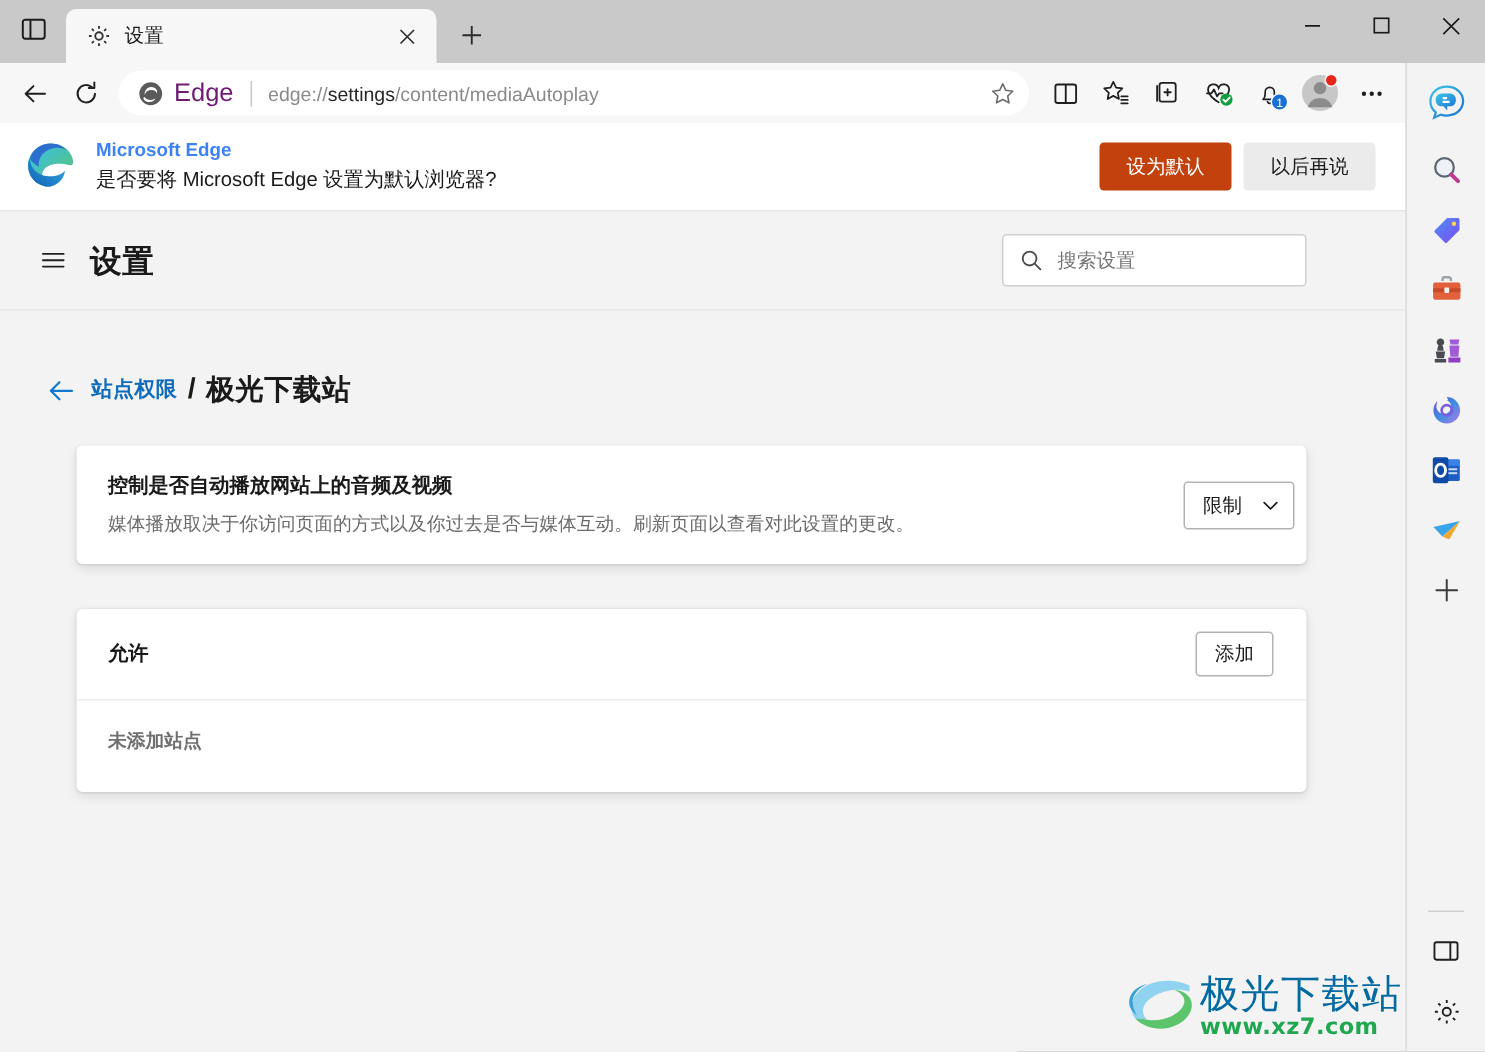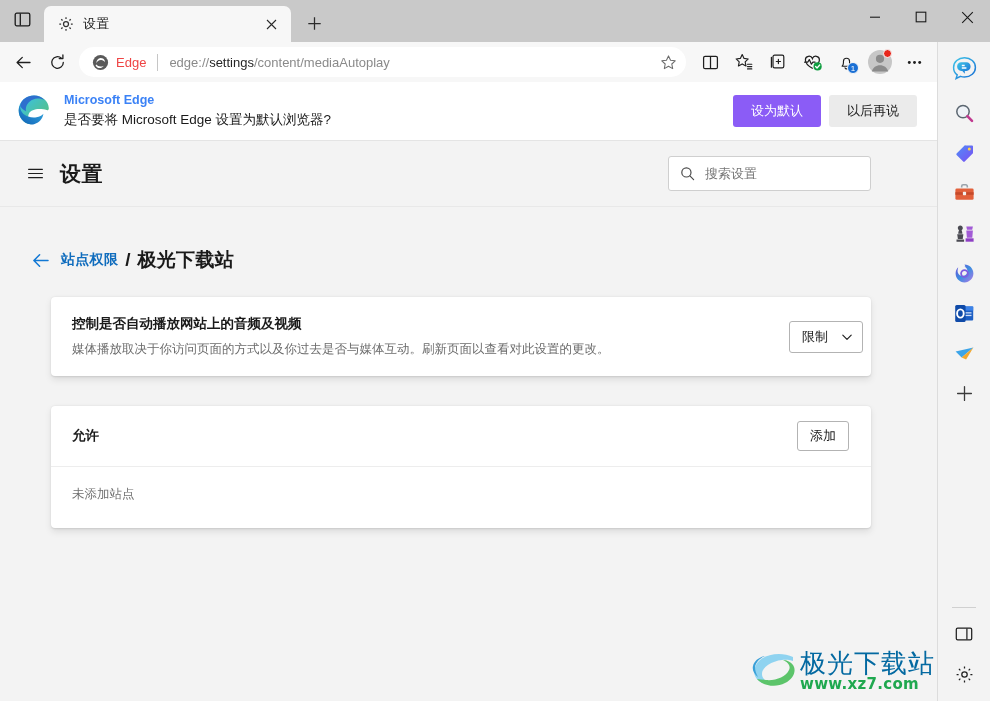--- a/index.html
+++ b/index.html
@@ -82,21 +82,21 @@
     height: 30px;
     background: #ffffff;
     border-radius: 15px;
     display: flex; align-items: center;
     margin: 0 6px 0 4px;
     padding: 0 4px 0 12px;
     min-width: 0;
   }
   .omni-brandicon { width: 18px; height: 18px; flex:0 0 18px; display:flex; align-items:center; justify-content:center;}
   .omni-brandtext {
-    font-size: 13px; color: #ef4444; margin-left: 7px; white-space: nowrap;
+    font-size: 17px; color: #701a75; margin-left: 7px; white-space: nowrap;
   }
   .omni-sep {
     width: 1px; height: 17px; background: #c6c6c6; margin: 0 11px;
     flex: 0 0 1px;
   }
   .omni-url {
     font-size: 13px; color: #8a8a8a; white-space: nowrap;
     overflow: hidden; text-overflow: ellipsis;
     flex: 1 1 auto; min-width: 0;
   }
@@ -123,21 +123,21 @@
     display: flex; align-items: center;
     padding: 0 20px 0 16px;
     border-bottom: 1px solid #e4e4e4;
   }
   .banner-logo { width: 36px; height: 36px; flex:0 0 36px; display:flex; align-items:center; justify-content:center;}
   .banner-text { margin-left: 12px; flex: 1 1 auto; }
   .banner-title { font-size: 12.5px; color: #3b82f6; font-weight: bold; line-height: 17px;}
   .banner-sub { font-size: 13.5px; color: #1a1a1a; line-height: 20px; margin-top: 1px;}
   .banner-actions { display: flex; gap: 8px; align-items: center; }
   .btn-primary {
-    background: #8b5cf6; color: #fff;
+    background: #c2410c; color: #fff;
     font-size: 13px; border: none; border-radius: 3px;
     height: 32px; padding: 0 18px;
     font-family: "Liberation Sans", sans-serif;
     cursor: pointer;
   }
   .btn-secondary {
     background: #ebebeb; color: #1a1a1a;
     font-size: 13px; border: none; border-radius: 3px;
     height: 32px; padding: 0 18px;
     font-family: "Liberation Sans", sans-serif;
@@ -243,21 +243,21 @@
   .btn-add {
     min-width: 48px; height: 30px;
     border: 1px solid #b3b3b3; border-radius: 3px;
     background: #fff; font-size: 13px; color: #1a1a1a;
     padding: 0 12px;
     font-family: "Liberation Sans", sans-serif;
     cursor: pointer;
   }
   .card2-body {
     padding: 19px 21px 25px 21px;
-    font-size: 12.5px; color: #707070;
+    font-size: 12.5px; color: #707070; font-weight: bold;
   }
 
   
   .sidebar {
     position: absolute; top: 42px; right: 0;
     width: 53px; height: 659px;
     background: #f3f3f3;
     border-left: 1px solid #dcdcdc;
     display: flex; flex-direction: column; align-items: center;
     padding-top: 8px;

